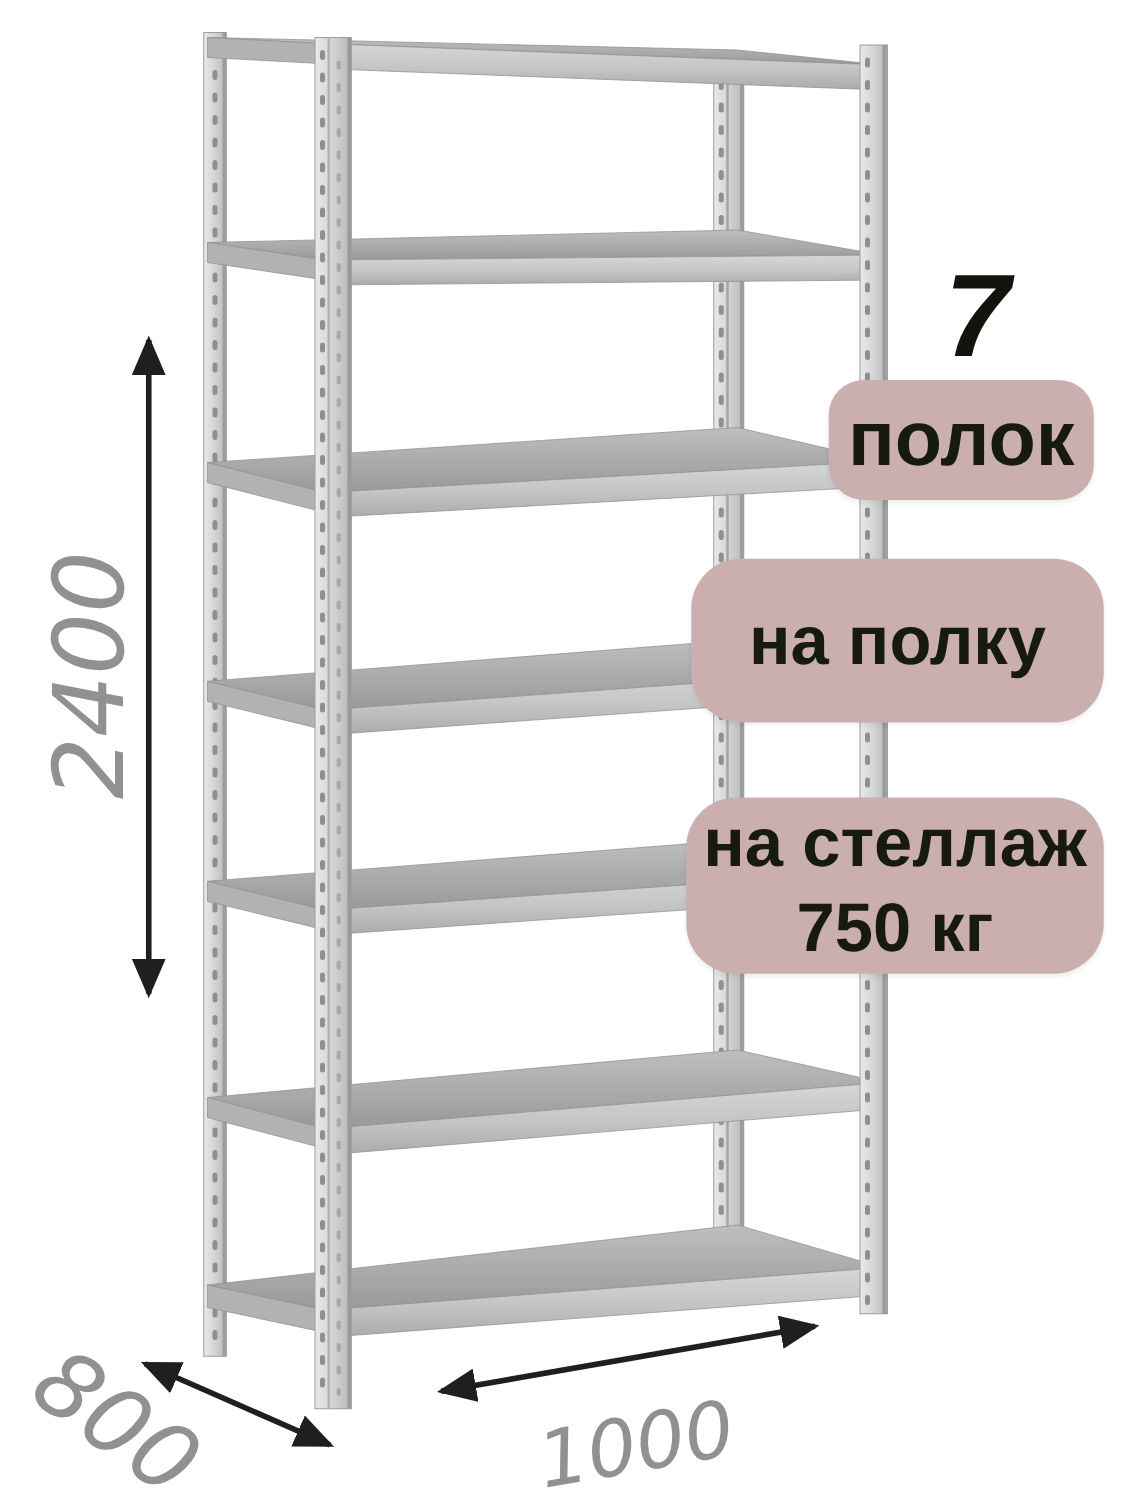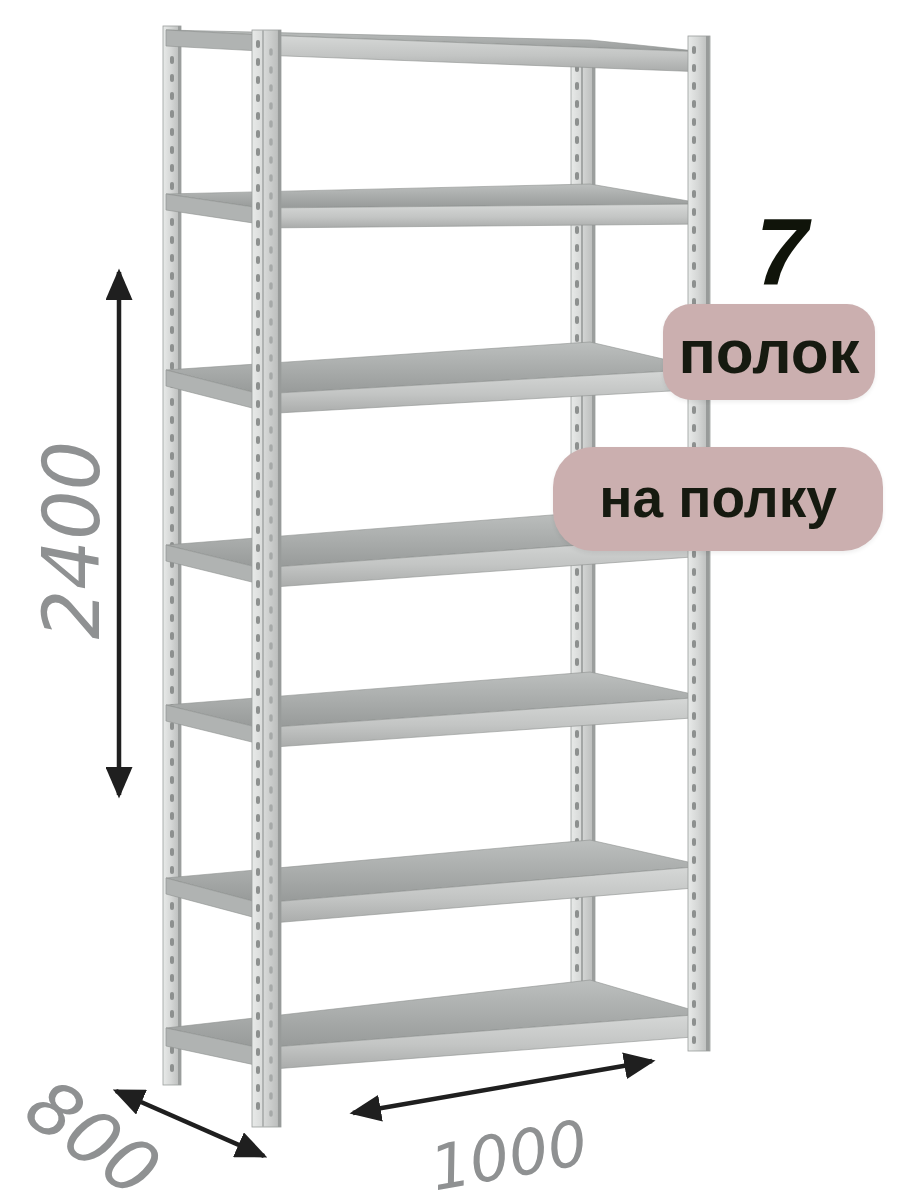--- a/index.html
+++ b/index.html
@@ -22,21 +22,21 @@
     position:absolute;left:782px;top:253px;transform:translate(-50%,-50%);
     font-size:94px;font-weight:bold;font-style:italic;color:#10140a;line-height:1;
   }
   
   .badge{
     position:absolute;background:#cbafaf;color:#161a10;font-weight:bold;
     display:flex;flex-direction:column;align-items:center;justify-content:center;
     text-align:center;box-shadow:0 2px 4px rgba(0,0,0,0.07);line-height:1.22;
   }
   .badge-count{left:663px;top:304px;width:212px;height:96px;border-radius:28px;font-size:62px;}
-  .badge-shelf-load{left:553px;top:447px;width:330px;height:104px;border-radius:40px;font-size:55px;}
+  .badge-shelf-load{left:553px;top:447px;width:330px;height:131px;border-radius:40px;font-size:55px;}
   .badge-rack-load{left:549px;top:638px;width:334px;height:141px;border-radius:40px;font-size:55px;}
 </style>
 </head>
 <body>
 
 <div class="stage">
 
   <svg class="rack-svg" width="900" height="1200" viewBox="0 0 900 1200">
     <defs>
       <linearGradient id="gPost" x1="0" y1="0" x2="1" y2="0">
@@ -132,14 +132,18 @@
   <div class="count-number">7</div>
 
   <div class="badge badge-count">
     <span>полок</span>
   </div>
 
   <div class="badge badge-shelf-load">
     <span>на полку</span>
   </div>
 
+  <div class="badge badge-rack-load">
+    <span>на стеллаж</span>
+    <span>750 кг</span>
+  </div>
 
 </div>
 
 </body></html>

